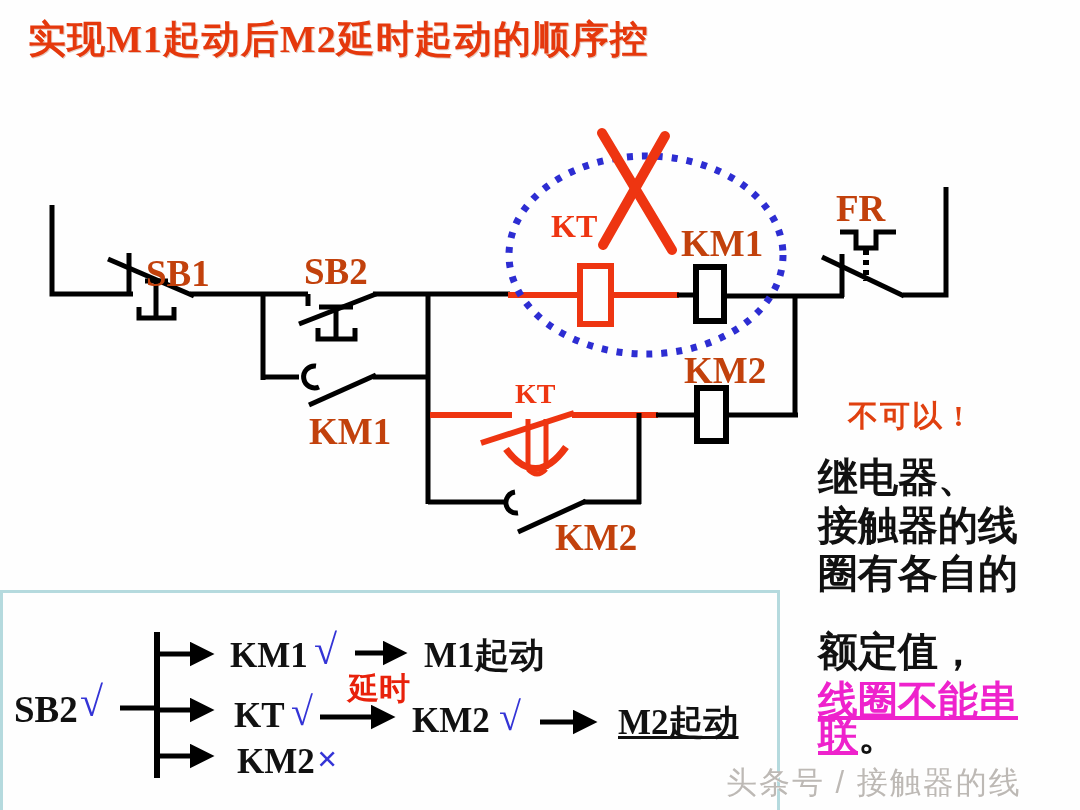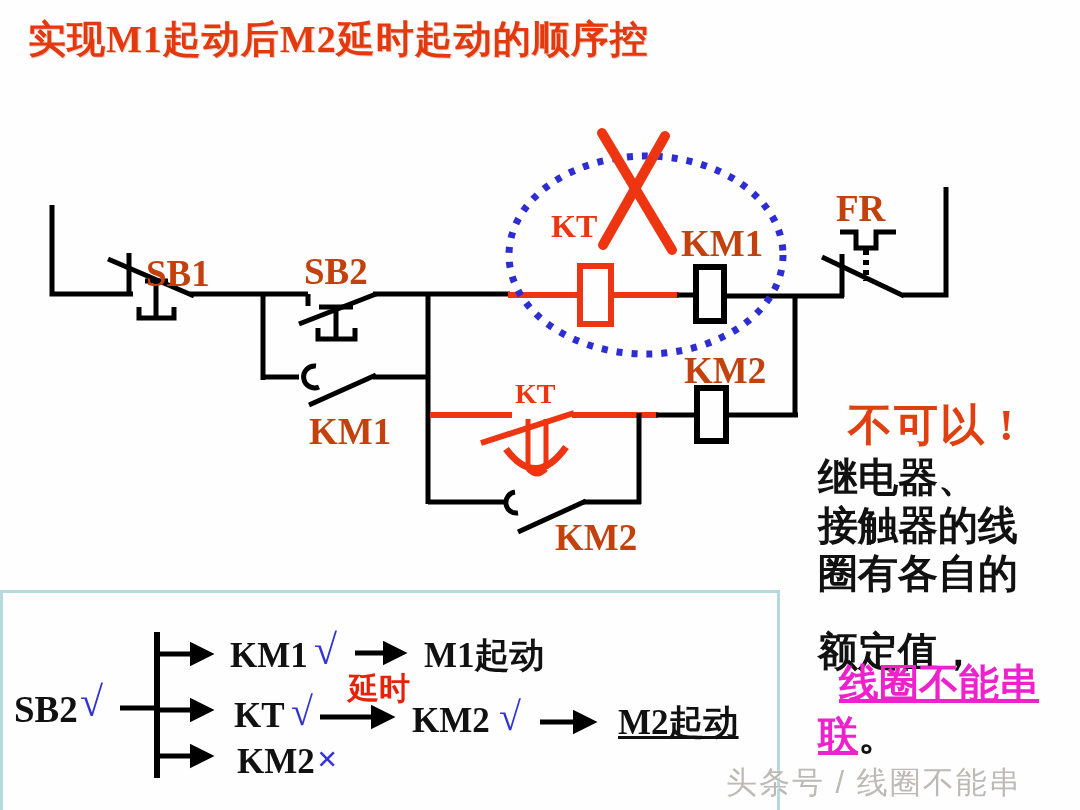--- a/index.html
+++ b/index.html
@@ -11,21 +11,21 @@
   .abs{position:absolute;white-space:nowrap;text-align:center;}
   .title{
     left:28px;top:16px;
     color:#e5380c;font-size:38px;font-weight:bold;line-height:47px;
     text-shadow:1px 1px 0 rgba(150,40,0,.25);
     letter-spacing:1px;
   }
   .clabel{font-weight:bold;color:#c2410c;font-size:37px;}
   .red{color:#ee3511;}
   .verdict{
-    left:848px;top:396px;font-size:44px;font-weight:bold;color:#e0400f;
+    left:848px;top:396px;font-size:30px;font-weight:bold;color:#e0400f;
     letter-spacing:2px;
   }
   .note{font-size:40px;font-weight:bold;color:#111;left:818px;}
   .hl{color:#ee22cc;text-decoration:underline;}
   .flowtxt{font-weight:bold;color:#111;font-size:35px;}
   .check{font-weight:bold;color:#3434d6;font-size:42px;}
   .delay{color:#e8210b;font-size:31px;font-weight:bold;}
   .box{
     position:absolute;left:0px;top:590px;width:774px;height:235px;
     border:3px solid #b5dade;border-bottom:none;background:transparent;
@@ -151,34 +151,34 @@
 <div class="abs clabel" style="left:684px;top:349px;">KM2</div>
 <div class="abs clabel red" style="left:515px;top:378px;font-size:28px;">KT</div>
 <div class="abs clabel" style="left:555px;top:516px;">KM2</div>
 <div class="abs clabel" style="left:836px;top:187px;">FR</div>
 
 <div class="abs verdict">不可以 !</div>
 <div class="abs note" style="top:450px;">继电器、</div>
 <div class="abs note" style="top:498px;">接触器的线</div>
 <div class="abs note" style="top:546px;">圈有各自的</div>
 <div class="abs note" style="top:624px;">额定值，</div>
-<div class="abs note hl" style="top:656px;margin-left:21px;">线圈不能串</div>
+<div class="abs note hl" style="top:673px;">线圈不能串</div>
 <div class="abs note" style="top:708px;"><span class="hl">联</span><span>。</span></div>
 
 <div class="abs flowtxt" style="left:14px;top:688px;font-size:37px;">SB2</div>
 <div class="abs check" style="left:80px;top:678px;">√</div>
 
 <div class="abs flowtxt" style="left:230px;top:636px;">KM1</div>
 <div class="abs check" style="left:314px;top:626px;">√</div>
 <div class="abs flowtxt" style="left:424px;top:632px;">M1起动</div>
 
 <div class="abs delay" style="left:320px;top:668px;margin-left:28px;">延时</div>
 
 <div class="abs flowtxt" style="left:234px;top:696px;">KT</div>
 <div class="abs check" style="left:291px;top:688px;font-size:40px;">√</div>
 <div class="abs flowtxt" style="left:412px;top:701px;">KM2</div>
 <div class="abs check" style="left:499px;top:693px;font-size:40px;">√</div>
 <div class="abs flowtxt" style="left:618px;top:699px;text-decoration:underline;">M2起动</div>
 
 <div class="abs flowtxt" style="left:237px;top:742px;">KM2</div>
 <div class="abs check" style="left:317px;top:738px;font-size:36px;">×</div>
 
-<div class="abs watermark">头条号 / 线圈不能串</div>
+<div class="abs watermark">头条号 / 接触器的线</div>
 
 </body></html>

